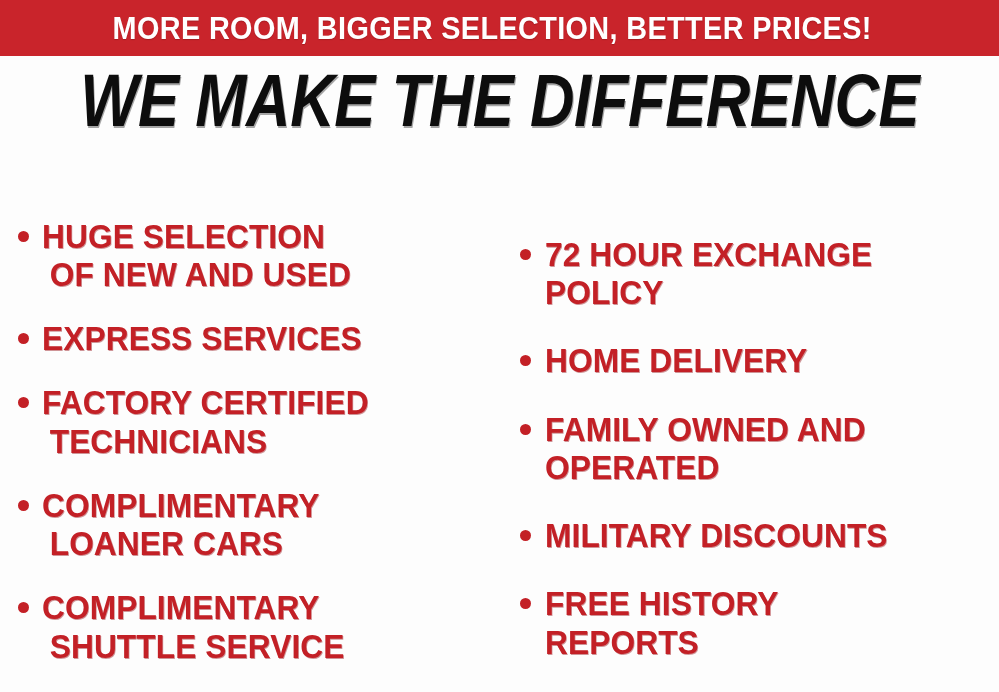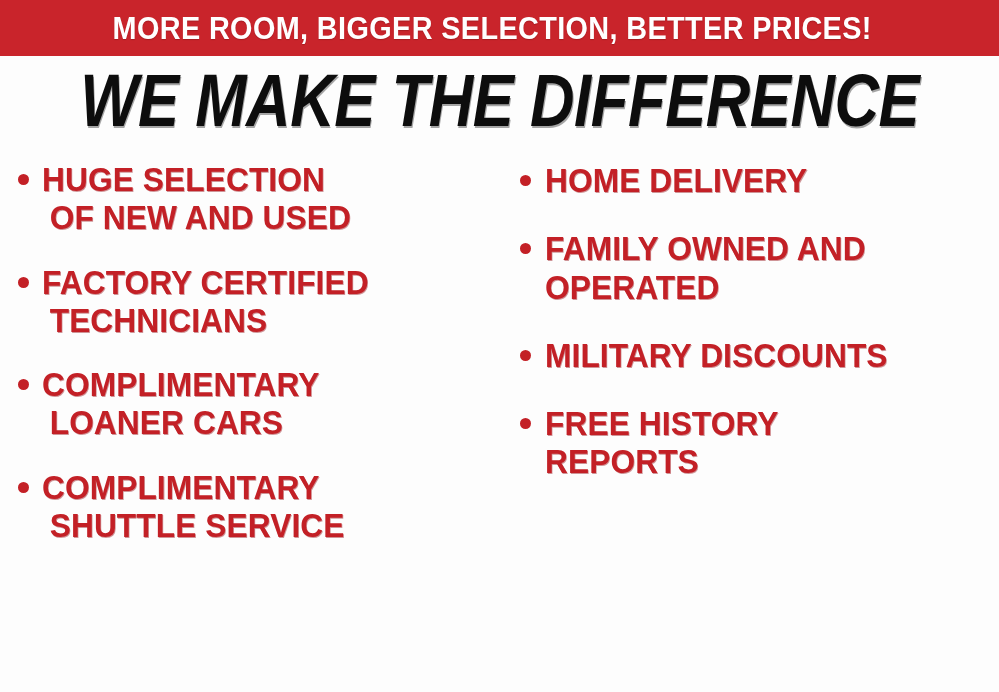--- a/index.html
+++ b/index.html
@@ -78,21 +78,21 @@
   }
 
   
   .columns {
     position: absolute;
     left: 0;
     top: 150px;
     width: 999px;
     height: 542px;
     display: flex;
-    align-items: flex-start;
+    align-items: flex-end;
   }
   .col {
     box-sizing: border-box;
   }
   .col-left {
     width: 500px;
     padding-left: 18px;
     padding-top: 11px;
   }
   .col-right {
@@ -162,20 +162,26 @@
     <div class="col col-left">
 
       <div class="bullet-item">
         <span class="dot"></span>
         <div class="btext">
           <span>HUGE SELECTION</span>
           <span class="l2">OF NEW AND USED</span>
         </div>
       </div>
 
+      <div class="bullet-item">
+        <span class="dot"></span>
+        <div class="btext">
+          <span>EXPRESS SERVICES</span>
+        </div>
+      </div>
 
       <div class="bullet-item">
         <span class="dot"></span>
         <div class="btext">
           <span>FACTORY CERTIFIED</span>
           <span class="l2">TECHNICIANS</span>
         </div>
       </div>
 
       <div class="bullet-item">
@@ -191,20 +197,27 @@
         <div class="btext">
           <span>COMPLIMENTARY</span>
           <span class="l2">SHUTTLE SERVICE</span>
         </div>
       </div>
 
     </div>
 
     <div class="col col-right">
 
+      <div class="bullet-item">
+        <span class="dot"></span>
+        <div class="btext">
+          <span>72 HOUR EXCHANGE</span>
+          <span class="l2">POLICY</span>
+        </div>
+      </div>
 
       <div class="bullet-item">
         <span class="dot"></span>
         <div class="btext">
           <span>HOME DELIVERY</span>
         </div>
       </div>
 
 
       <div class="bullet-item">

